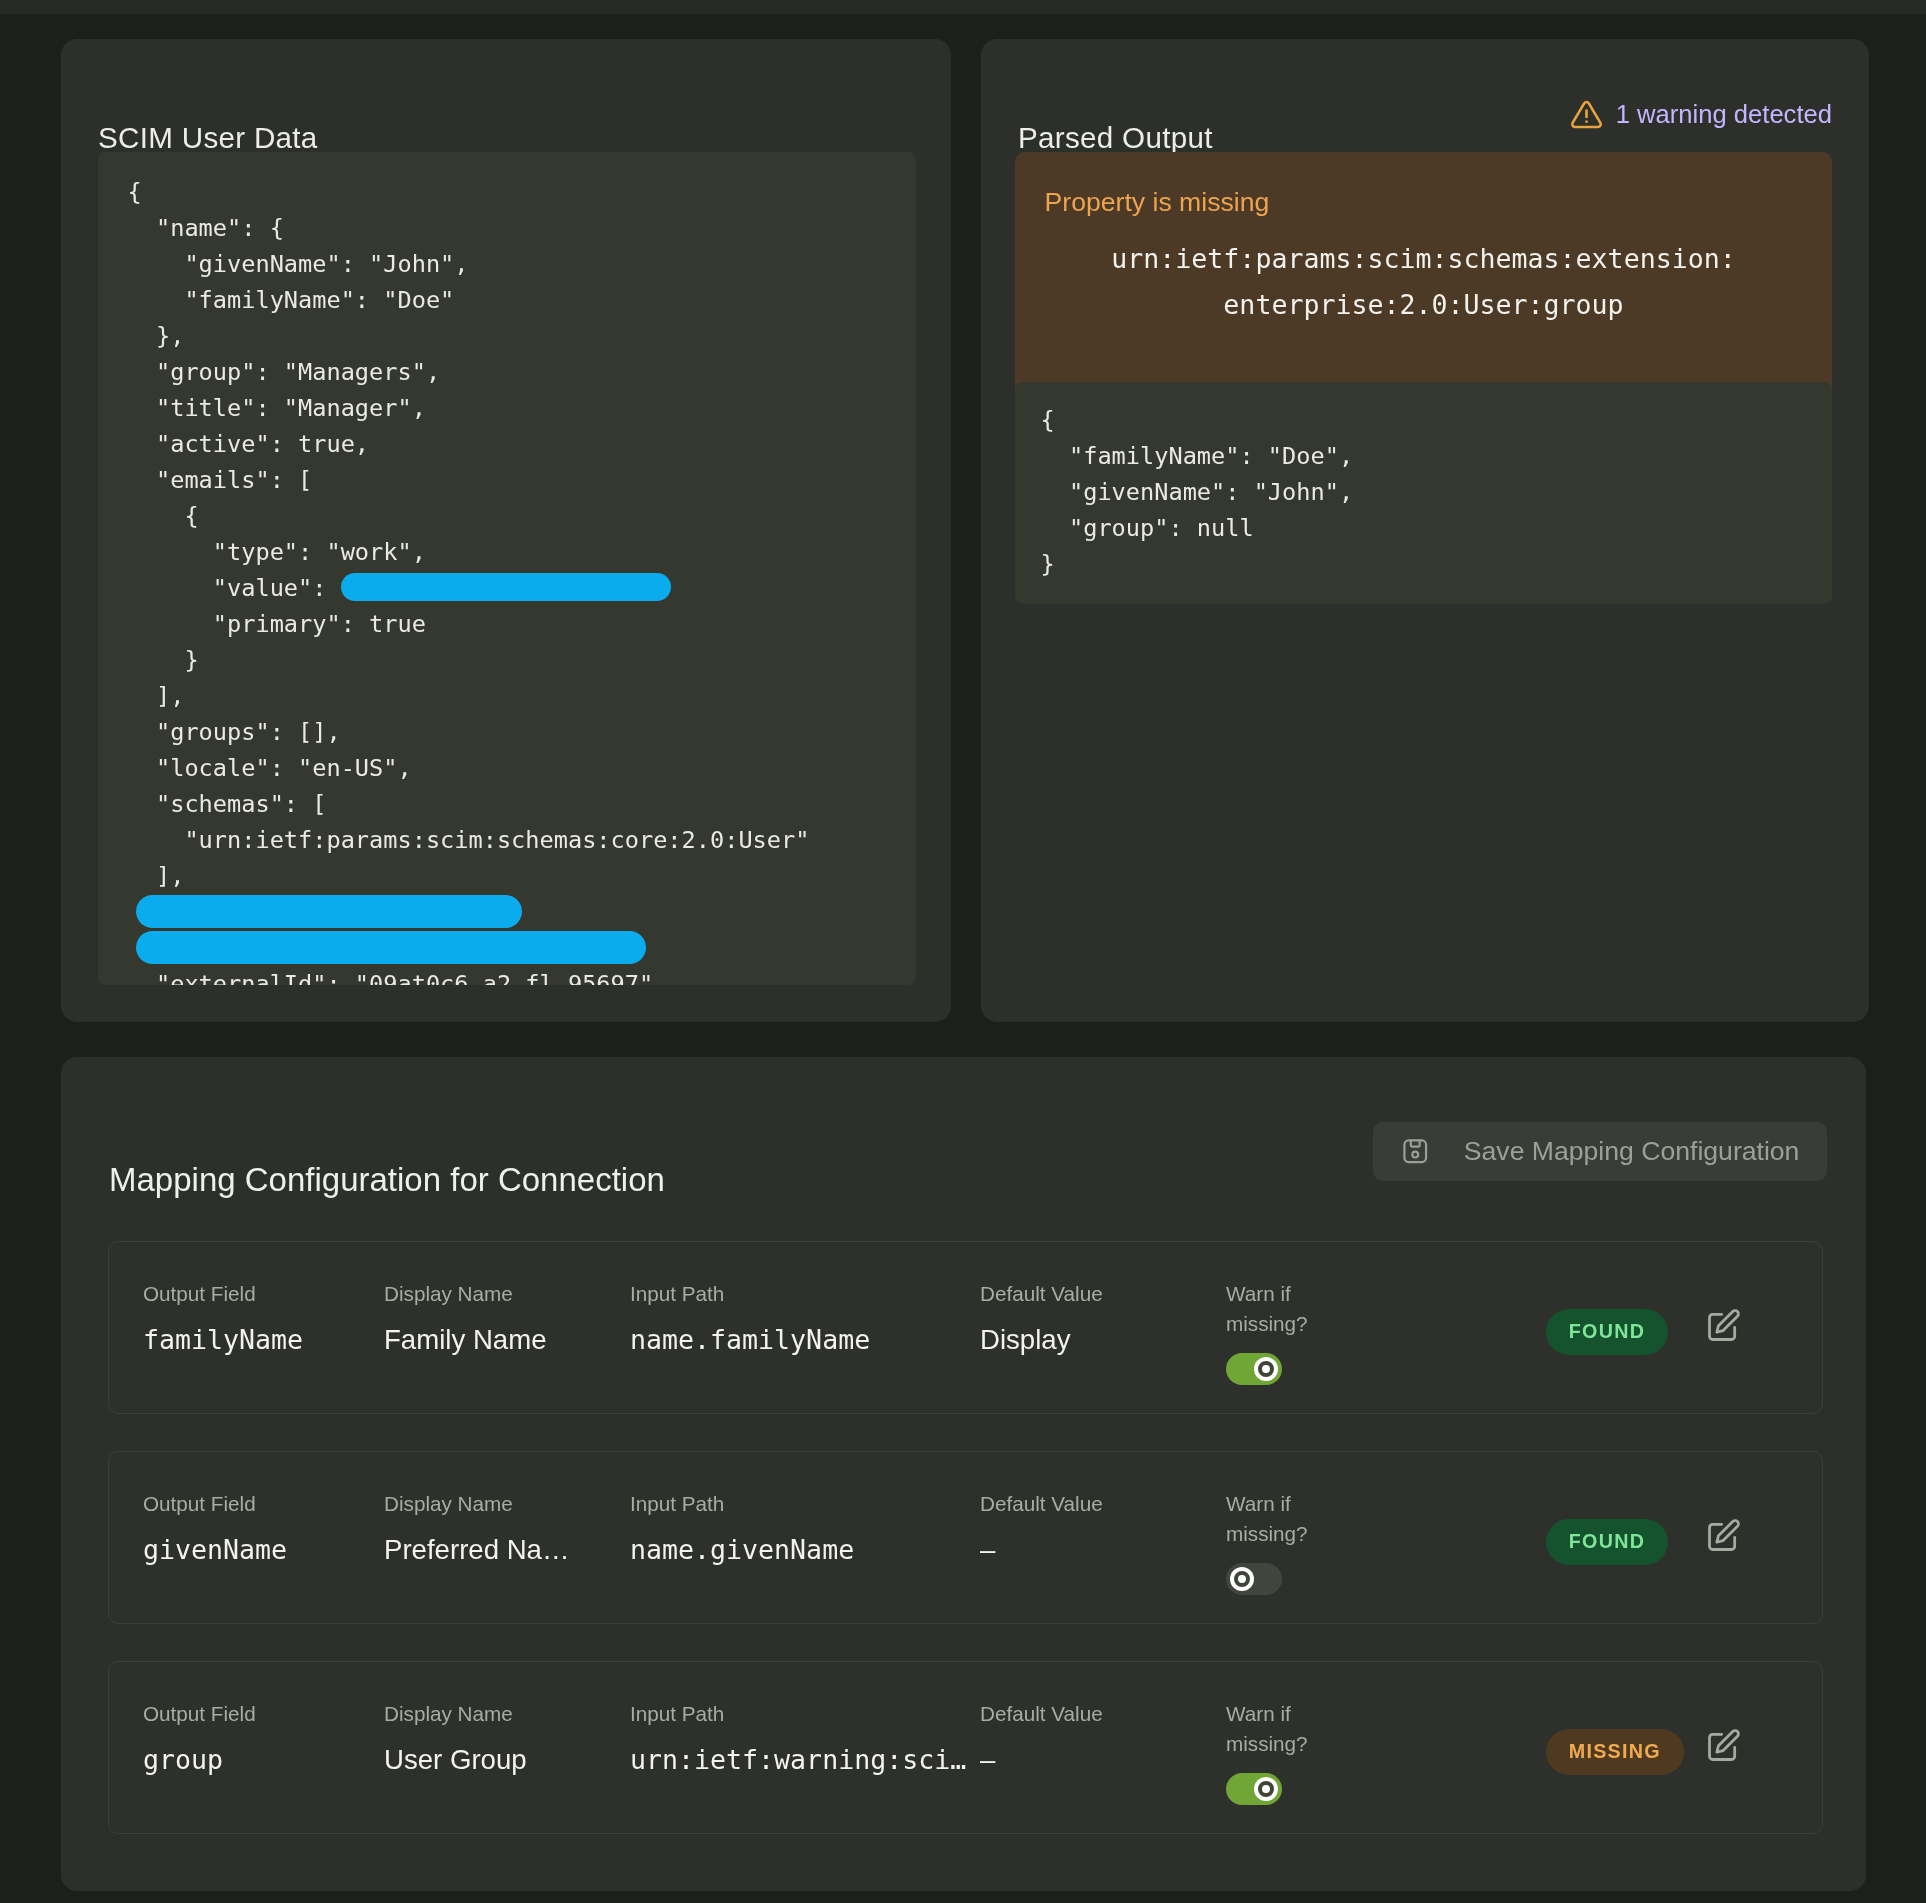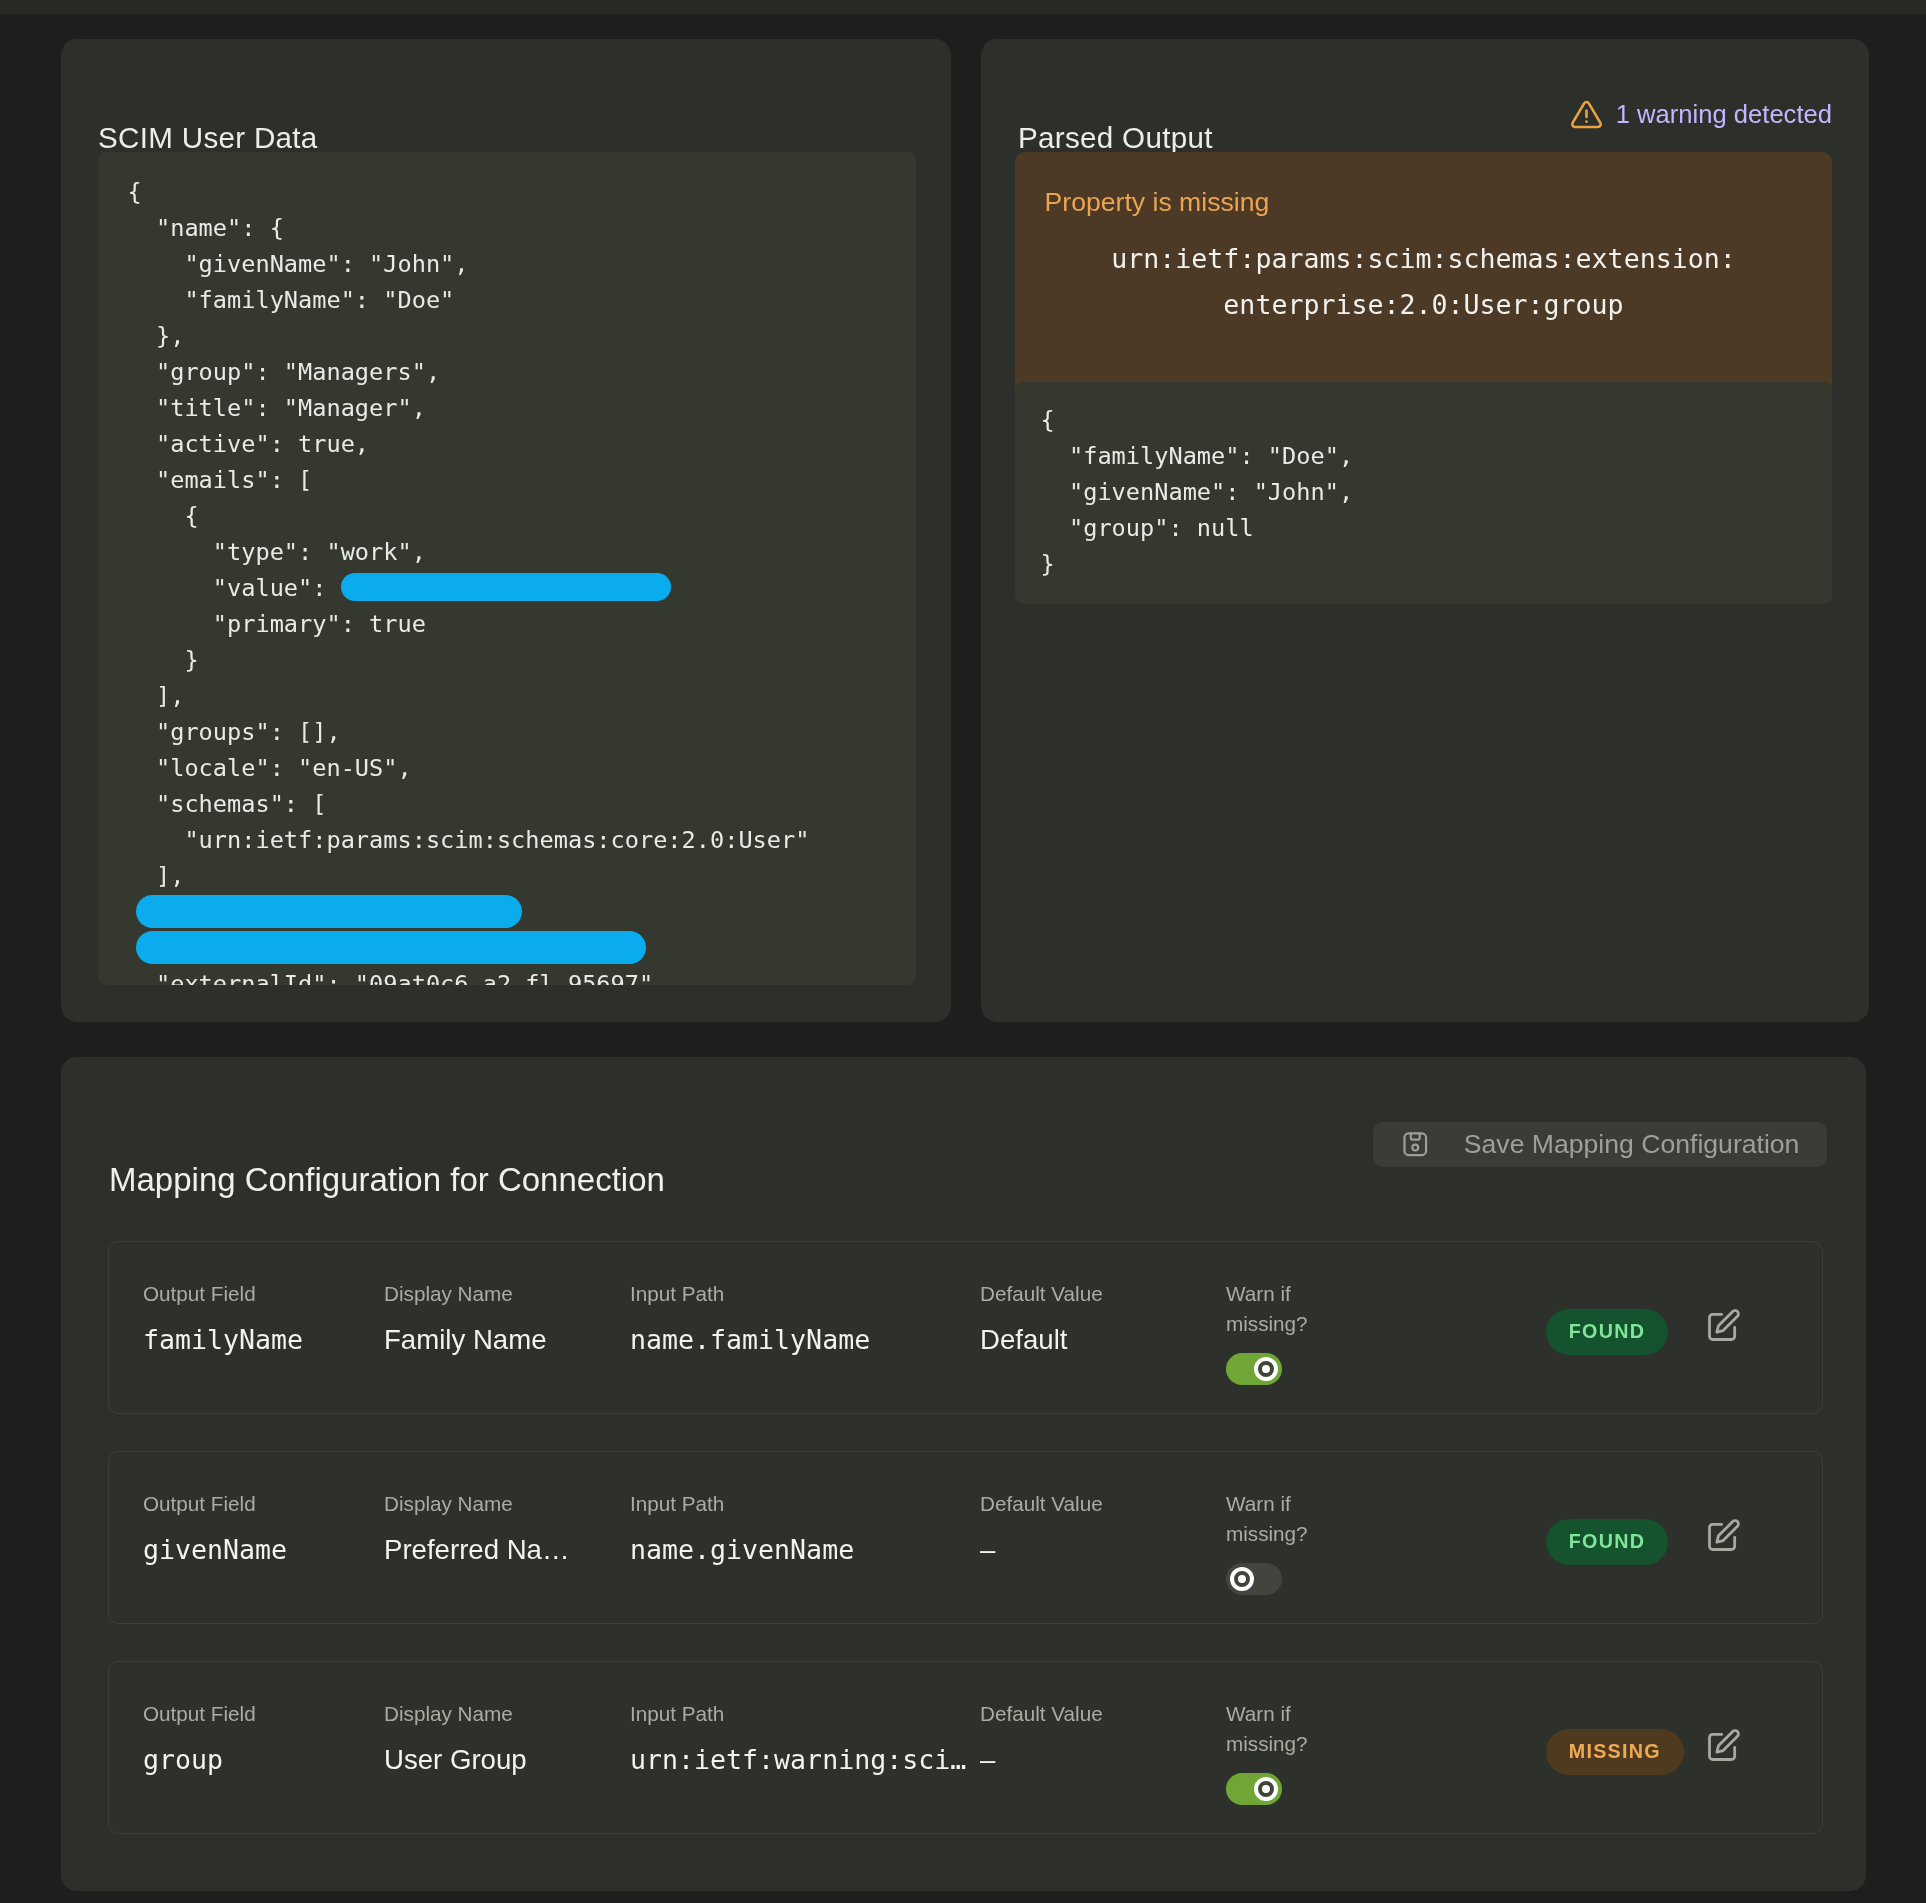--- a/index.html
+++ b/index.html
@@ -33,21 +33,21 @@
       color:#c4b5fd;font-size:25.6px;}
   .warning-status svg{width:33px;height:33px;stroke:#e8a23e;}
 
   .warning-card{position:absolute;left:34px;top:113px;width:817px;height:246px;box-sizing:border-box;
       background:#4c3a26;border-radius:9.9px;padding:35px 29.6px;}
   .warning-card-title{color:#eda44f;font-size:26.6px;margin-bottom:17.7px;}
   .warning-card-line{font-family:"DejaVu Sans Mono",monospace;font-size:26.6px;line-height:46px;color:#f1f1ee;text-align:center;}
 
   
   #mapping-title{position:absolute;left:48px;top:77px;font-size:33px;font-weight:500;color:#eef0ec;}
-  .save-btn{position:absolute;right:39px;top:65px;height:45px;display:flex;align-items:center;gap:33px;
+  .save-btn{position:absolute;right:39px;top:65px;height:59px;display:flex;align-items:center;gap:33px;
       background:#3a3d37;border:none;border-radius:9.9px;padding:0 27.6px;color:#9ba197;font-size:26.6px;
       font-family:"Liberation Sans",sans-serif;cursor:pointer;}
   .save-btn svg{width:30.5px;height:30.5px;stroke:#9ba197;}
 
   #mapping-rows{position:absolute;left:47px;top:184px;width:1715px;display:flex;flex-direction:column;gap:37px;}
   .map-row{height:173px;box-sizing:border-box;background:#2e312b;border:1px solid #3c3f38;border-radius:9.9px;
       display:grid;grid-template-columns:241px 246px 350px 246px 320px 123px 1fr;
       padding:37px 46px 0 34px;align-items:start;}
   .cell-label{font-size:20.7px;color:#a8ada2;line-height:1.45;margin-bottom:14.8px;}
   .cell-value{font-size:27.6px;color:#f2f2ef;}
@@ -119,21 +119,21 @@
     <div class="cell">
       <div class="cell-label">Display Name</div>
       <div class="cell-value">Family Name</div>
     </div>
     <div class="cell">
       <div class="cell-label">Input Path</div>
       <div class="cell-value mono">name.familyName</div>
     </div>
     <div class="cell">
       <div class="cell-label">Default Value</div>
-      <div class="cell-value">Default</div>
+      <div class="cell-value">Display</div>
     </div>
     <div class="cell warn-cell">
       <div class="cell-label">Warn if missing?</div>
       <div class="toggle on">
         <div class="knob"></div>
       </div>
     </div>
     <div>
       <span class="badge found">FOUND</span>
     </div>

